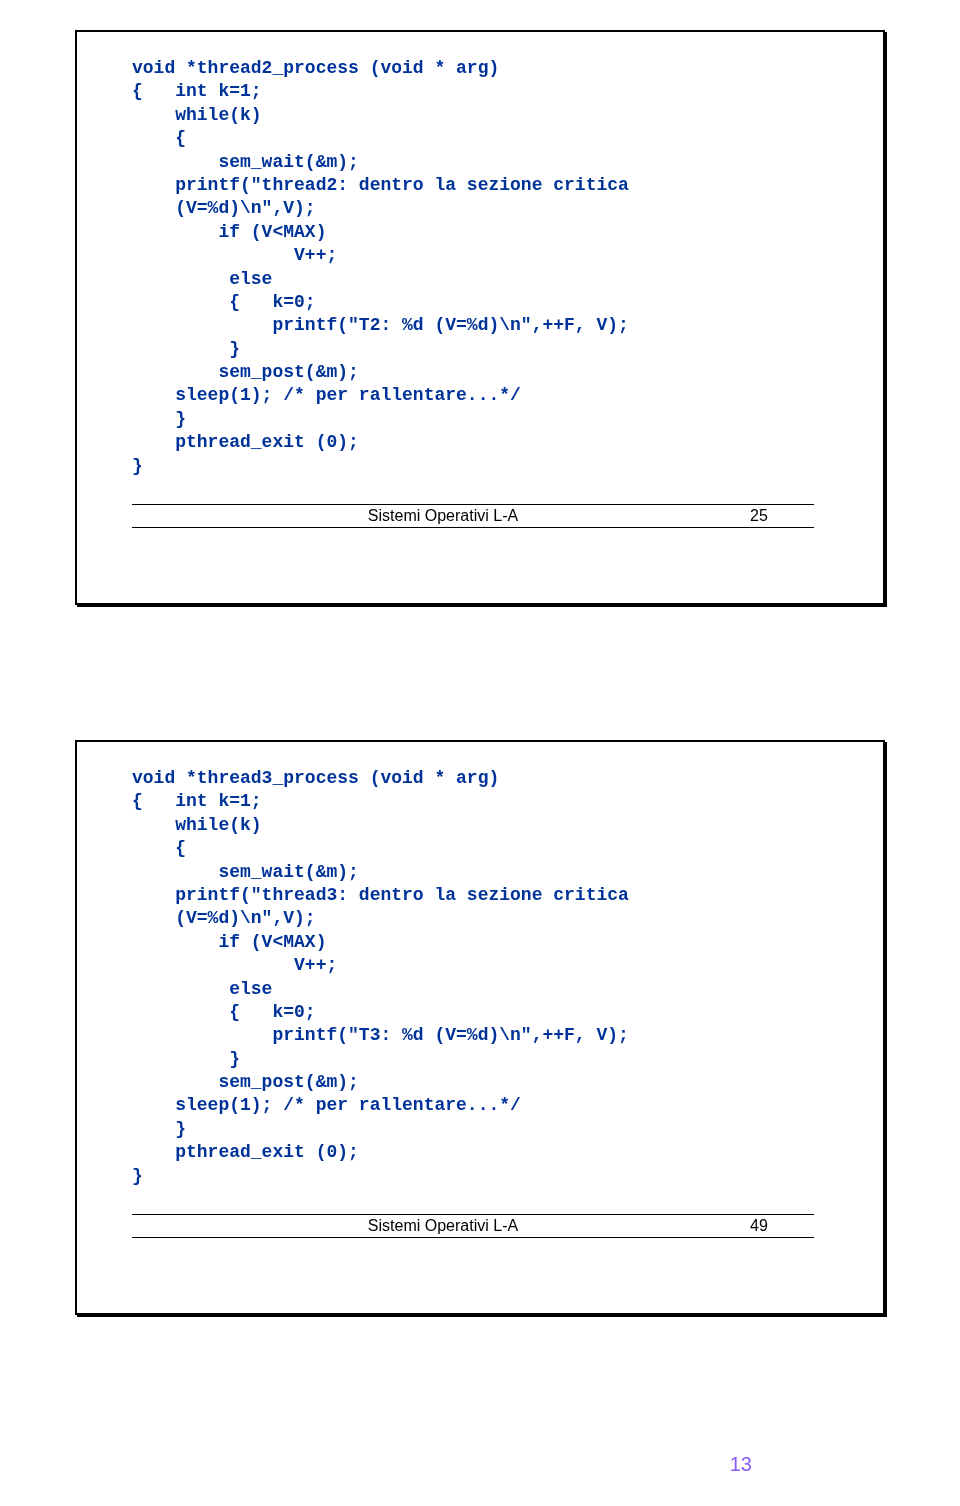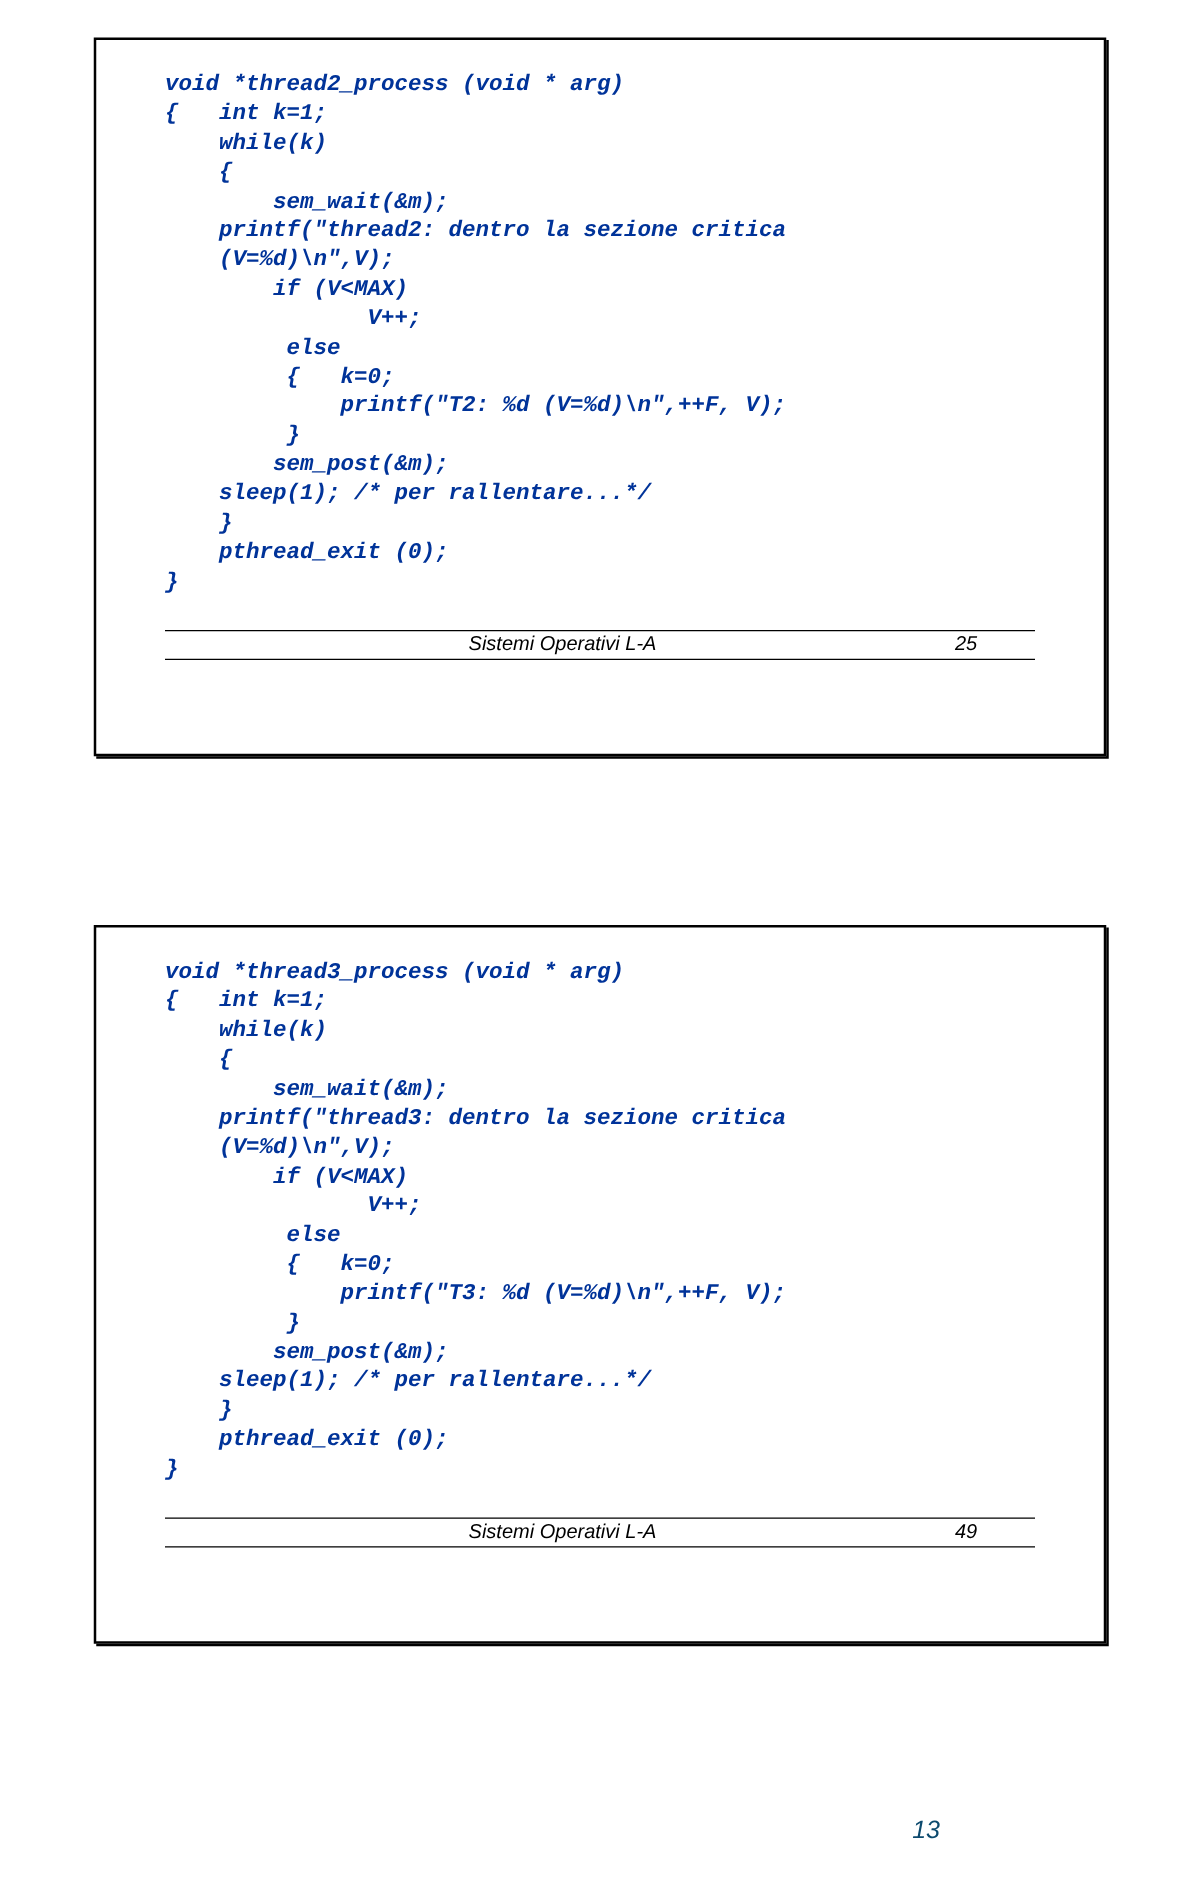--- a/index.html
+++ b/index.html
@@ -7,21 +7,20 @@
     padding: 0;
     background: #ffffff;
     width: 960px;
     font-family: Georgia, "Times New Roman", serif;
   }
   .page {
     width: 837px;
     height: 1506px;
     position: relative;
     box-sizing: border-box;
-    font-style: italic;
   }
   .slide {
     position: absolute;
     left: 75px;
     width: 810px;
     height: 575px;
     border: 2px solid #000;
     box-shadow: 2px 2px 0 #000;
     box-sizing: border-box;
     background: #fff;
@@ -60,30 +59,30 @@
   .footer-left { flex: 1; text-align: center; }
   .footer-right { width: 60px; text-align: left; }
   .bottom-rule {
     border: none;
     border-top: 1px solid #000;
     margin: 2px 0 0 0;
   }
   .footer-block {
     position: absolute;
     left: 0;
-    right: 0;
+    right: 14px;
     bottom: 30px;
   }
   .page-num {
     position: absolute;
     right: 85px;
     bottom: 30px;
     font-family: Arial, Helvetica, sans-serif;
     font-size: 20px;
-    color: #0c4a6e;
+    color: #8b5cf6;
   }
 </style>
 </head>
 <body>
 
 <div class="page">
 
   <div class="slide slide1">
     <div class="slide-inner">
       <div class="code">void *thread2_process (void * arg)

